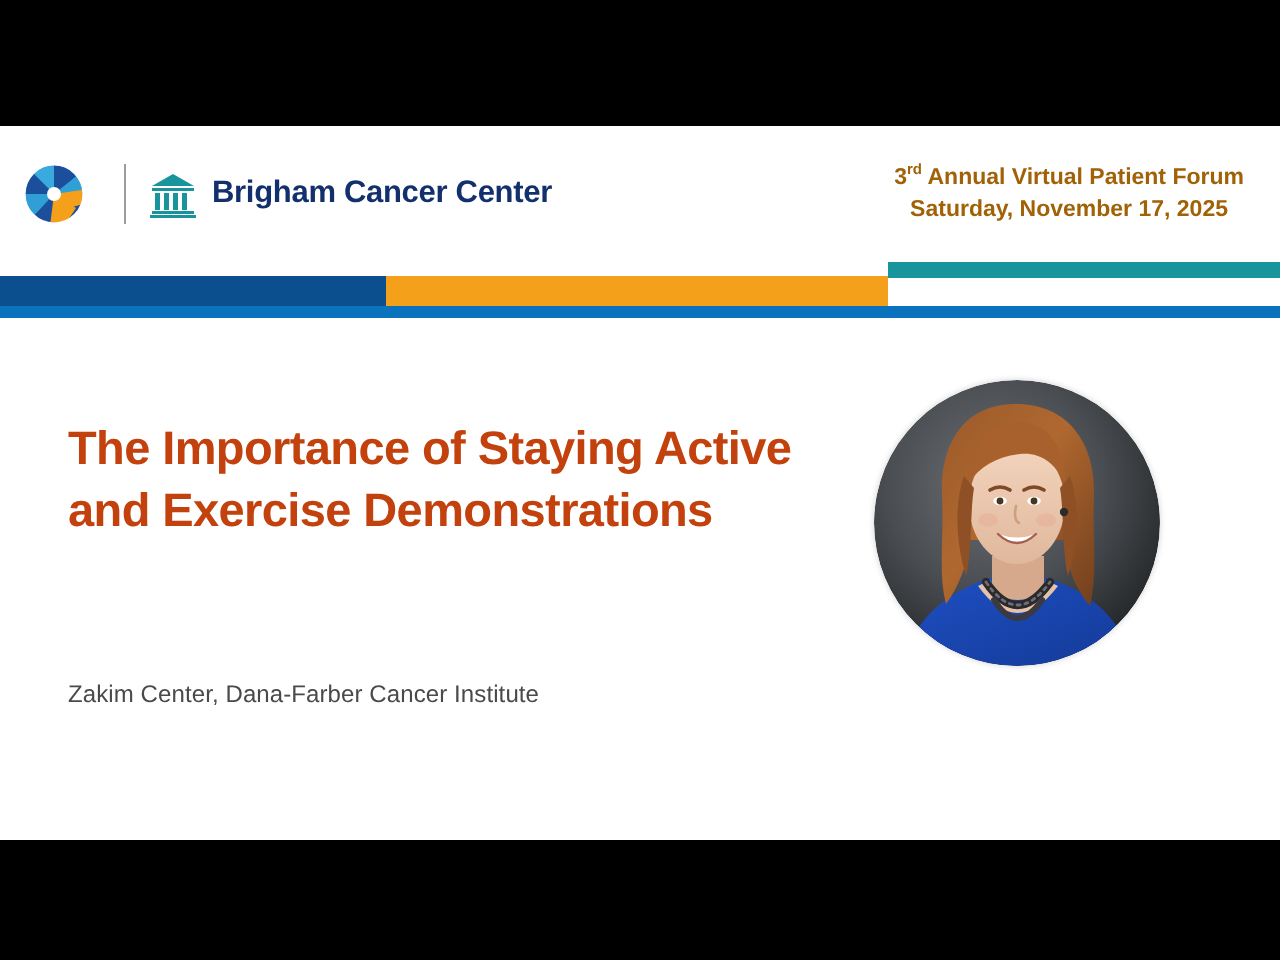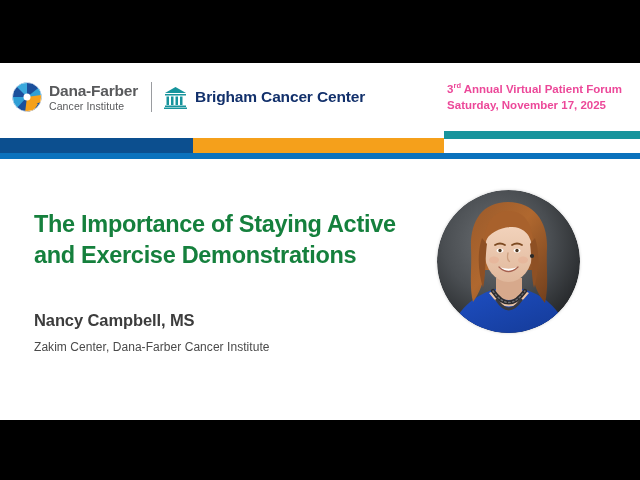--- a/index.html
+++ b/index.html
@@ -104,22 +104,22 @@
     font-weight: bold;
     color: #12306b;
     letter-spacing: -0.15px;
     white-space: nowrap;
   }
 
   .event-info {
     position: absolute;
     right: 18px;
     top: 18px;
-    text-align: left;
-    color: #ec4899;
+    text-align: center;
+    color: #a16207;
     line-height: 1.42;
   }
   .event-line {
     font-size: 11.5px;
     font-weight: bold;
     white-space: nowrap;
   }
   .event-line sup {
     font-size: 7.5px;
     vertical-align: super;
@@ -176,21 +176,21 @@
   }
 
   .title {
     position: absolute;
     left: 34px;
     top: 32px;
     width: 375px;
     font-size: 23.5px;
     font-weight: bold;
     line-height: 1.32;
-    color: #15803d;
+    color: #c2410c;
     letter-spacing: -0.3px;
   }
 
   .speaker-name {
     position: absolute;
     left: 34px;
     top: 150px;
     font-size: 16.5px;
     font-weight: bold;
     color: #3c3c3c;
@@ -245,24 +245,20 @@
               <path d="M30 30 L-2 30 L6 56 Z" fill="#2f9fd6"></path>
               <path d="M30 30 L30 62 L58 58 Z" fill="#1b4f9c"></path>
               <path d="M30 30 L52 44 L40 62 L26 62 Z" fill="#f5a01b"></path>
               <path d="M30 30 L58 26 L60 40 L44 44 Z" fill="#f5a01b"></path>
               <circle cx="30" cy="30" r="7" fill="#ffffff"></circle>
             </g>
             <circle cx="30" cy="30" r="29" fill="none" stroke="#ffffff" stroke-width="1.2"></circle>
           </svg>
         </span>
 
-        <span class="df-wordmark">
-          <span class="df-line1">Dana-Farber</span>
-          <span class="df-line2">Cancer Institute</span>
-        </span>
 
         <span class="logo-divider"></span>
 
         <span class="bw-mark">
           <svg viewBox="0 0 50 50" width="25" height="25" aria-hidden="true">
             <g fill="#17949c">
               <path d="M25 4 L46 16 L4 16 Z"></path>
               <rect x="4" y="18" width="42" height="3"></rect>
               <rect x="7" y="23" width="5" height="17"></rect>
               <rect x="16" y="23" width="5" height="17"></rect>
@@ -287,21 +283,20 @@
       <span class="bar bar-navy"></span>
       <span class="bar bar-orange"></span>
       <span class="bar bar-teal"></span>
       <span class="bar bar-blue"></span>
     </div>
 
     <div class="slide-body">
 
       <h1 class="title">The Importance of Staying Active and Exercise Demonstrations</h1>
 
-      <div class="speaker-name">Nancy Campbell, MS</div>
       <div class="speaker-affiliation">Zakim Center, Dana-Farber Cancer Institute</div>
 
       <div class="portrait">
         <svg viewBox="0 0 143 143" width="143" height="143" aria-hidden="true">
           <defs>
             <radialGradient id="bgGrad" cx="42%" cy="36%" r="78%">
               <stop offset="0%" stop-color="#6b6f73"></stop>
               <stop offset="48%" stop-color="#4a4e52"></stop>
               <stop offset="100%" stop-color="#17191b"></stop>
             </radialGradient>

